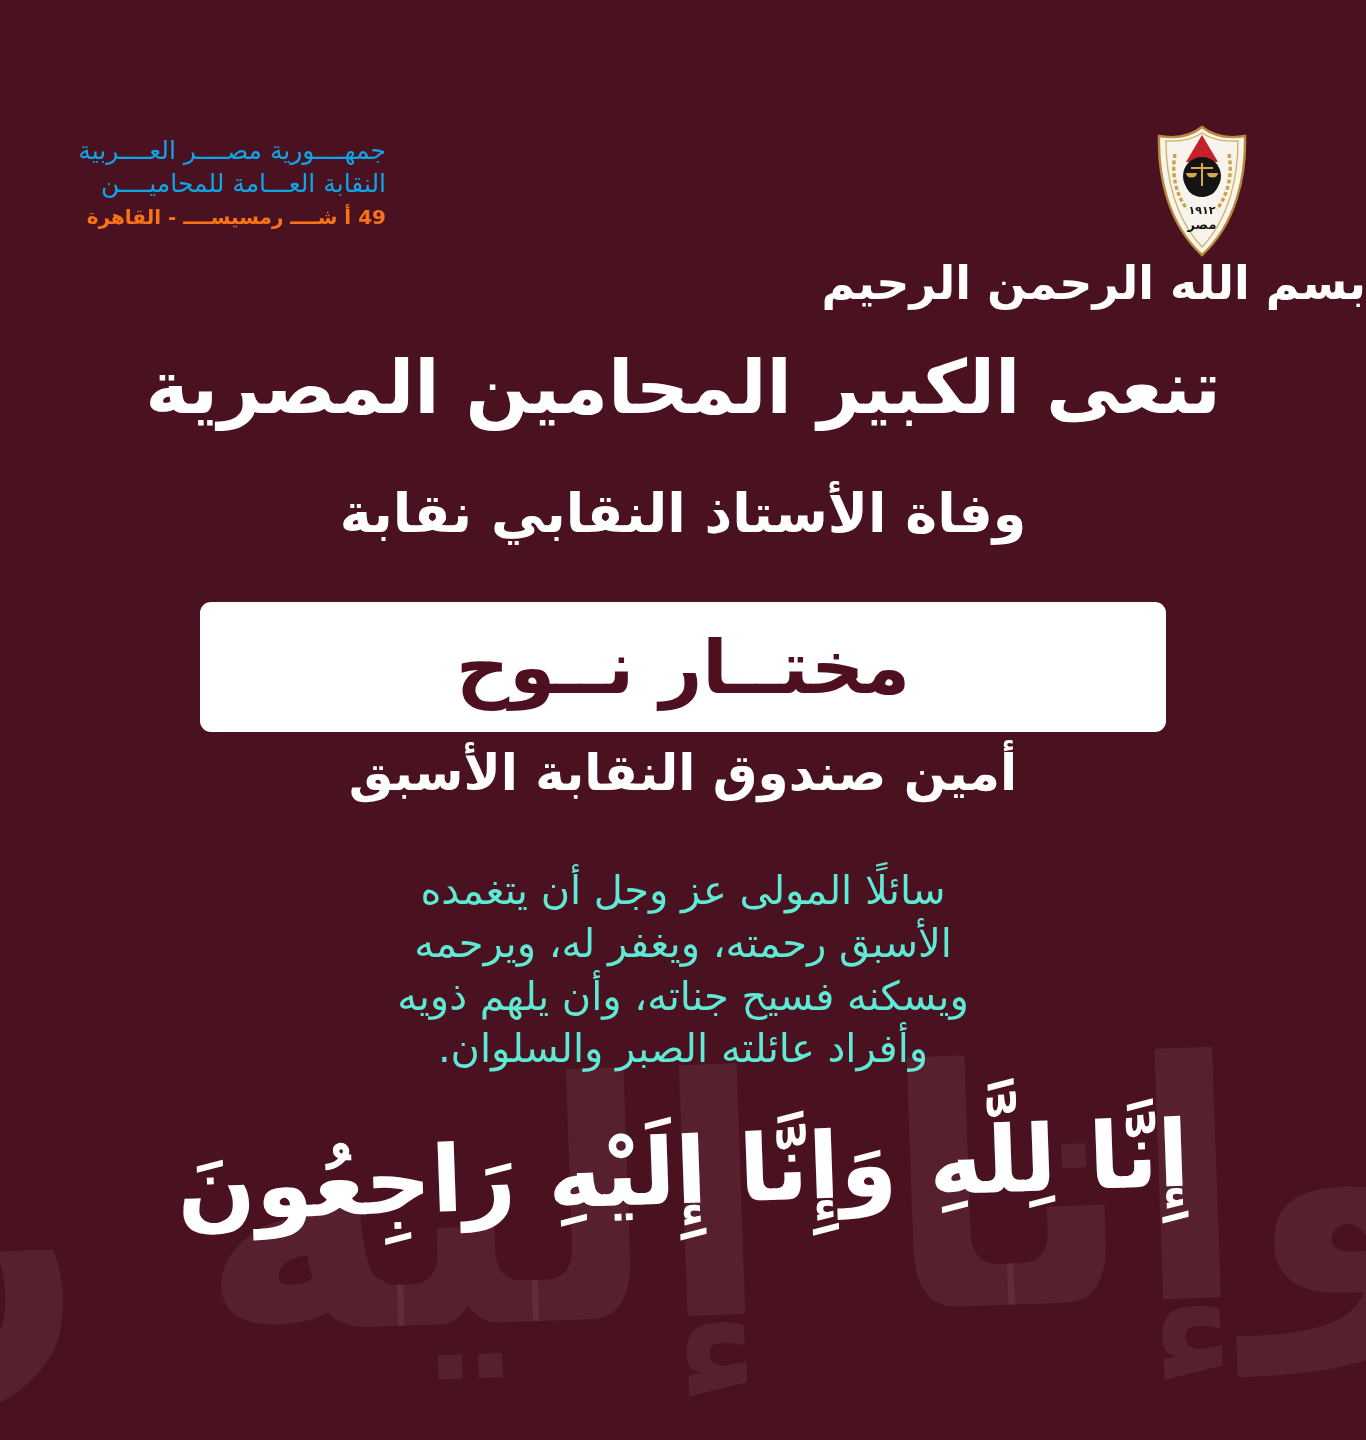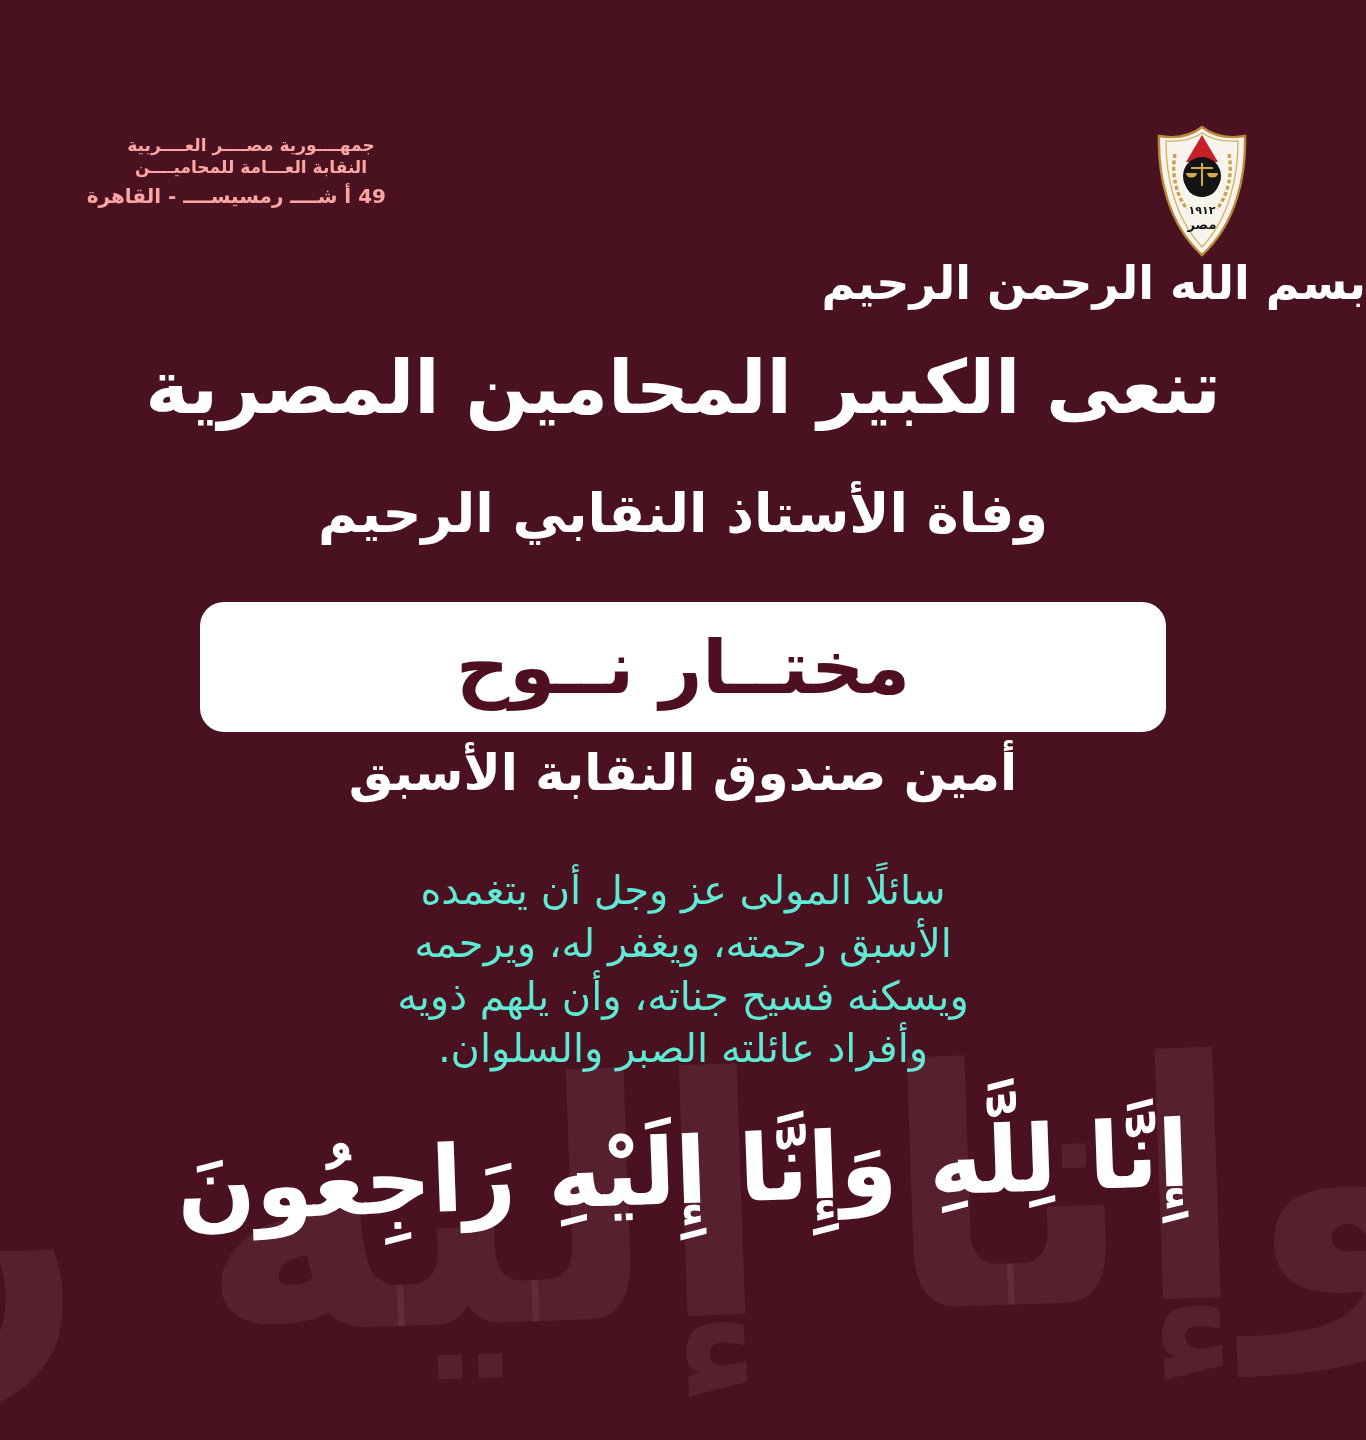--- a/index.html
+++ b/index.html
@@ -20,29 +20,29 @@
   
   .org-block {
     position: absolute;
     top: 134px;
     left: 116px;
     width: 270px;
     text-align: center;
     line-height: 1.32;
   }
   .org-line1, .org-line2 {
-    font-size: 17px;
-    font-weight: bold;
-    color: #fca5a5;
+    font-size: 25px;
+    font-weight: normal;
+    color: #0ea5e9;
     white-space: nowrap;
   }
   .org-line3 {
     font-size: 20px;
     font-weight: bold;
-    color: #fca5a5;
+    color: #f97316;
     margin-top: 4px;
     white-space: nowrap;
   }
   .emblem {
     position: absolute;
     top: 124px;
     left: 1156px;
     width: 92px;
     height: 134px;
   }
@@ -75,21 +75,21 @@
     margin: 0;
   }
 
   .name-box {
     position: absolute;
     top: 602px;
     left: 200px;
     width: 966px;
     height: 130px;
     background: #ffffff;
-    border-radius: 24px;
+    border-radius: 11px;
     display: flex;
     align-items: center;
     justify-content: center;
   }
   .deceased-name {
     font-size: 74px;
     font-weight: bold;
     color: #4e1020;
   }
 
@@ -167,21 +167,21 @@
       <path d="M51 49 a5.5 4.5 0 0 0 11 0 Z" fill="#d4a94e"></path>
       <text x="46" y="90" font-size="11" fill="#141414" text-anchor="middle" font-weight="bold">١٩١٢</text>
       <text x="46" y="105" font-size="13" fill="#141414" text-anchor="middle" font-weight="bold">مصر</text>
     </svg>
   </div>
 
   <div class="basmala">بسم الله الرحمن الرحيم</div>
 
   <h1 class="announcement">تنعى الكبير المحامين المصرية</h1>
 
-  <h2 class="subtitle">وفاة الأستاذ النقابي الرحيم</h2>
+  <h2 class="subtitle">وفاة الأستاذ النقابي نقابة</h2>
 
   <div class="name-box">
     <div class="deceased-name">مختــار نــوح</div>
   </div>
 
   <h3 class="role">أمين صندوق النقابة الأسبق</h3>
 
   <div class="prayer">
     <div>سائلًا المولى عز وجل أن يتغمده</div>
     <div>الأسبق رحمته، ويغفر له، ويرحمه</div>

